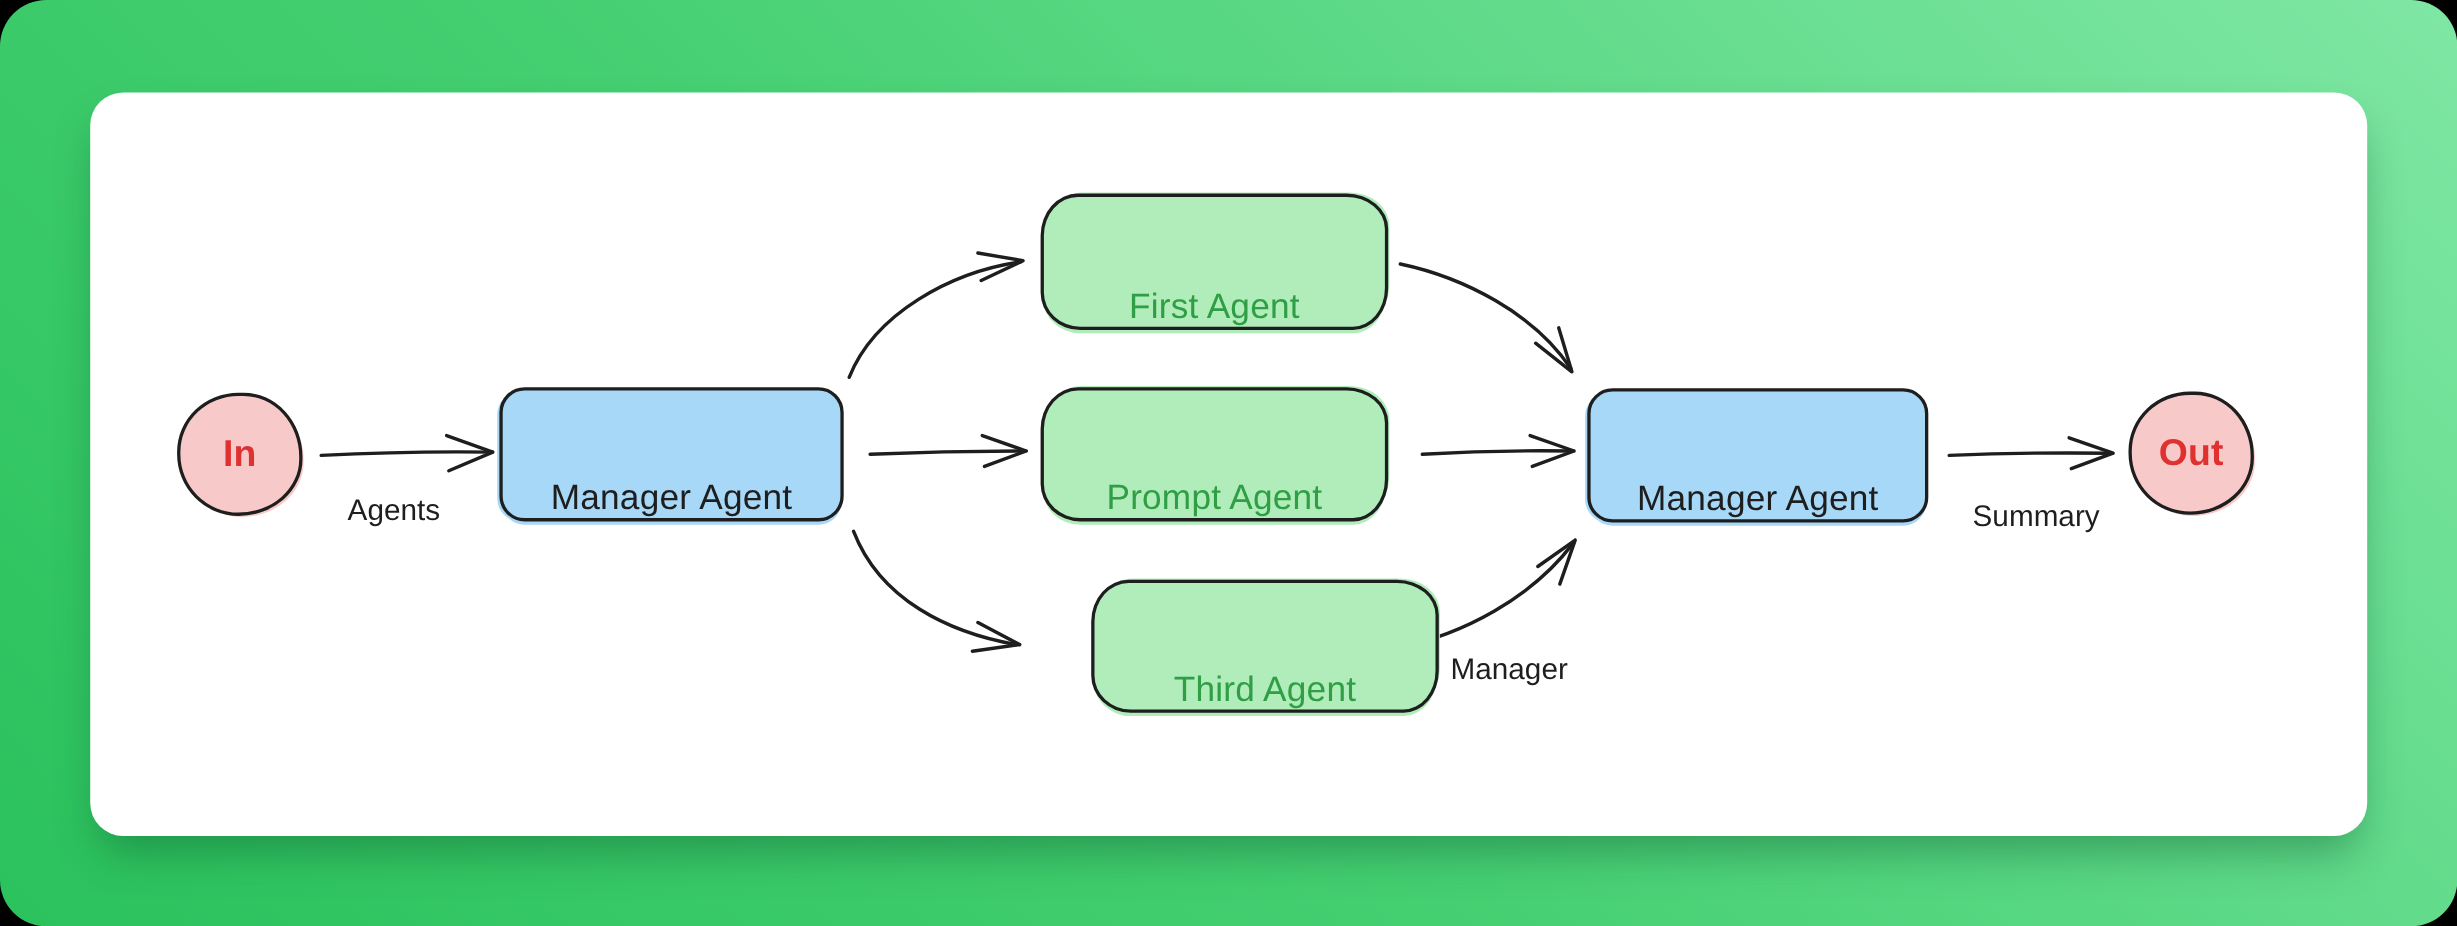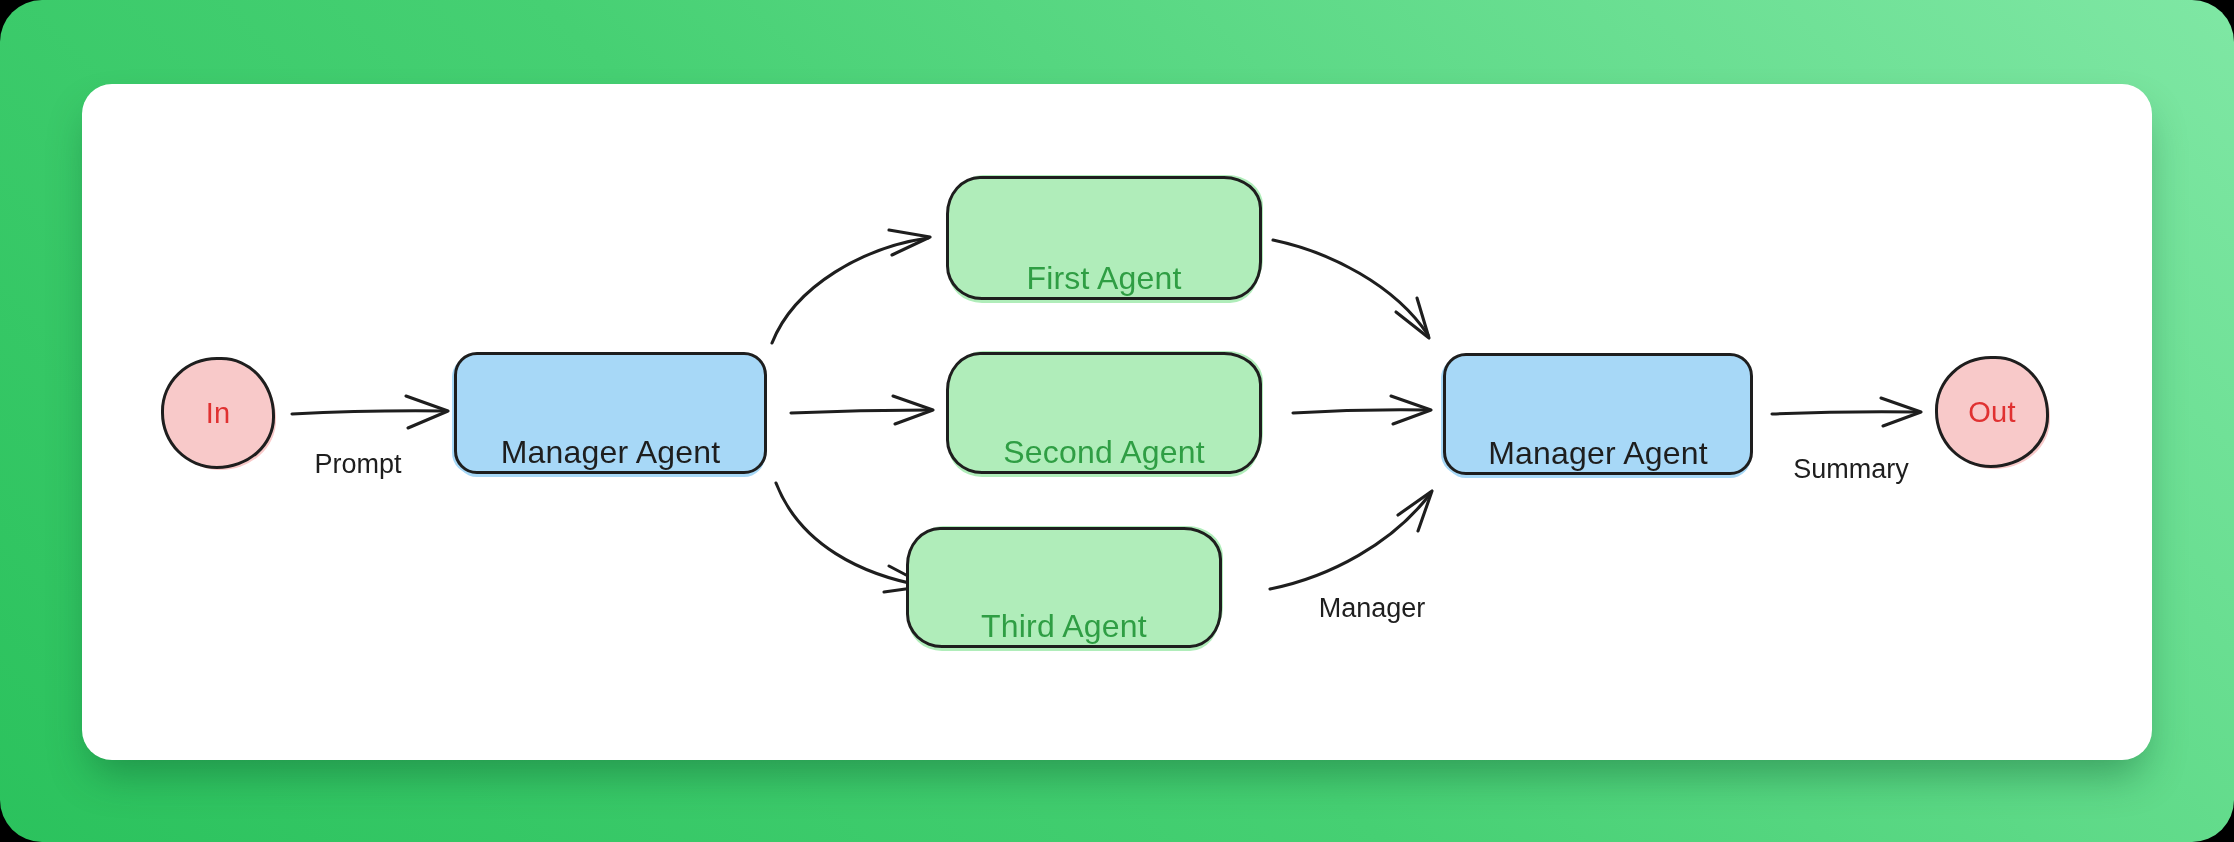--- a/index.html
+++ b/index.html
@@ -52,31 +52,32 @@
     font-size: 32px;
     font-weight: 500;
     letter-spacing: 0.2px;
   }
   .node-rect {
     border-radius: 34px 38px 32px 36px / 38px 32px 38px 34px;
     align-items: flex-end;
   }
   .node-circle {
     border-radius: 50% 48% 52% 50% / 49% 53% 47% 51%;
-    font-size: 29px;
+    font-size: 34px;
+    font-weight: bold;
   }
   .fill-blue  { background: #a7d8f7; color: #1e1e1e; box-shadow: 0 5px 0 -2px #a7d8f7, -4px 2px 0 -2px #a7d8f7; border-radius: 23px; }
   .fill-green { background: #b0edba; color: #2f9e44; box-shadow: 0 5px 0 -2px #b0edba, 3px -3px 0 -2px #b0edba; }
   .fill-pink  { background: #f8c9c9; color: #e03131; box-shadow: 3px 3px 0 -2px #f8c9c9; }
 
   #node-in        { left: 161px; top: 357px; width: 114px; height: 112px; }
   #node-manager1  { left: 454px; top: 352px; width: 313px; height: 122px; }
   #node-first     { left: 946px; top: 176px; width: 316px; height: 124px; }
   #node-second    { left: 946px; top: 352px; width: 316px; height: 122px; }
-  #node-third     { left: 906px; top: 527px; width: 316px; height: 121px; }
+  #node-third     { left: 992px; top: 527px; width: 316px; height: 121px; }
   #node-manager2  { left: 1443px; top: 353px; width: 310px; height: 122px; }
   #node-out       { left: 1935px; top: 356px; width: 114px; height: 112px; }
 
   .edge-label {
     position: absolute;
     z-index: 3;
     color: #1e1e1e;
     font-size: 27px;
     line-height: 35px;
     text-align: center;
@@ -141,34 +142,34 @@
 
   <div id="node-manager1" class="node node-rect fill-blue">
     <span>Manager Agent</span>
   </div>
 
   <div id="node-first" class="node node-rect fill-green">
     <span>First Agent</span>
   </div>
 
   <div id="node-second" class="node node-rect fill-green">
-    <span>Second Agent</span>
+    <span>Prompt Agent</span>
   </div>
 
   <div id="node-third" class="node node-rect fill-green">
     <span>Third Agent</span>
   </div>
 
   <div id="node-manager2" class="node node-rect fill-blue">
     <span>Manager Agent</span>
   </div>
 
   <div id="node-out" class="node node-circle fill-pink">
     <span>Out</span>
   </div>
 
-  <div id="label-prompt" class="edge-label">Prompt</div>
+  <div id="label-prompt" class="edge-label">Agents</div>
 
 
   <div id="label-results" class="edge-label">Manager</div>
 
   <div id="label-summary" class="edge-label">Summary</div>
 </div>
 
 </body></html>

